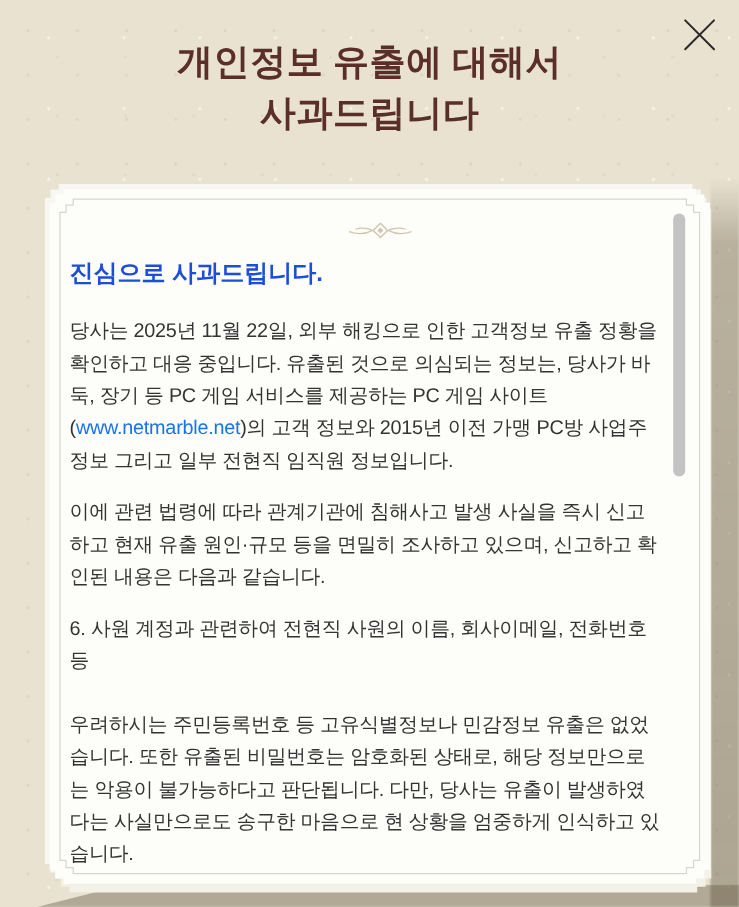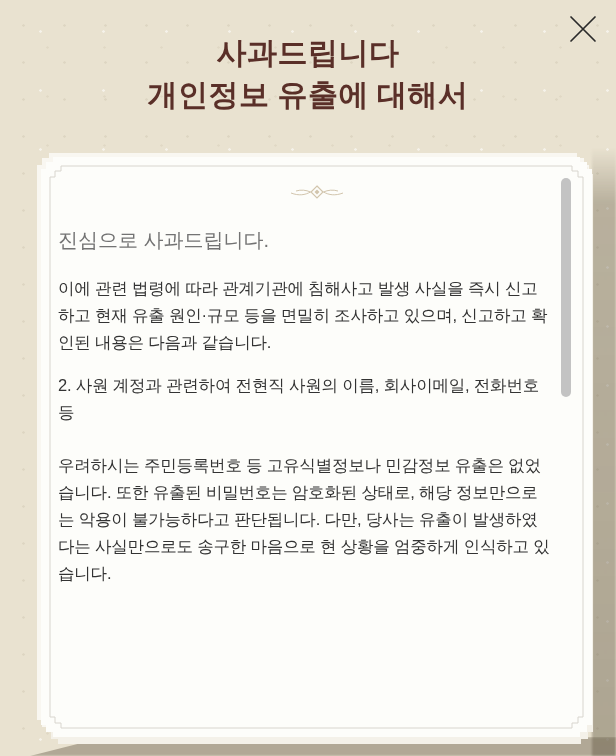--- a/index.html
+++ b/index.html
@@ -49,39 +49,39 @@
       calc(100% - 12px) calc(100% - 5px), calc(100% - 12px) 100%,
       12px 100%, 12px calc(100% - 5px), 5px calc(100% - 5px), 5px calc(100% - 12px), 0 calc(100% - 12px),
       0 12px, 5px 12px, 5px 5px, 12px 5px);
   }
   .sheet-back-1{position:absolute;left:-4px;top:-4px;right:3px;bottom:5px;background:#f9f7f1;filter:drop-shadow(0 0 1px #c8c0ad);}
   .sheet-back-2{position:absolute;left:5px;top:5px;right:-1px;bottom:-7px;background:#f4f1e9;filter:drop-shadow(0 0 1px #c8c0ad);}
   .card{position:absolute;inset:0;background:#fdfdfa;filter:drop-shadow(0 1px 2px rgba(90,80,55,.35));}
   .frame-svg{position:absolute;left:8px;top:8px;}
   .ornament{position:absolute;top:27px;left:50%;transform:translateX(-50%);}
   .content{position:absolute;left:17px;top:58px;width:494px;color:#333333;}
-  .content h2{margin:12px 0 22px;font-size:20px;line-height:26px;font-weight:normal;color:#737373;}
+  .content h2{margin:0 0 22px;font-size:20px;line-height:26px;font-weight:bold;color:#1d4ed8;}
   .content p{margin:0 0 16px;font-size:16.5px;line-height:27px;letter-spacing:-0.2px;}
   .content p.list-item{margin:0;}
   .content p.assurance{margin-top:26px;margin-bottom:0;}
   .link{color:#1a73e8;text-decoration:none;cursor:pointer;}
   .scrollbar-track{position:absolute;top:14px;right:21px;width:10px;height:540px;}
   .scrollbar-thumb{position:absolute;top:7px;left:0;width:10px;height:219px;background:#c3c3c3;border-radius:6px;}
 </style>
 </head>
 <body>
 
 <div class="page">
 
   <div class="shade-right"></div>
   <div class="shade-bottom"></div>
 
   <h1 class="modal-title">
+    <span>개인정보 유출에 대해서</span>
     <span>사과드립니다</span>
-    <span>개인정보 유출에 대해서</span>
   </h1>
 
   <button class="close-btn">
     <svg width="30" height="30" viewBox="0 0 30 30">
       <path d="M3 3 L27 27 M27 3 L3 27" stroke="#2a2a2a" stroke-width="1.7" fill="none" stroke-linecap="round"></path>
     </svg>
   </button>
 
   <div class="card-wrap">
     <div class="sheet-back-1 notch"></div>
@@ -97,24 +97,25 @@
         <path d="M28 5.5 L30.5 8 L28 10.5 L25.5 8 Z" fill="#d2c5ad"></path>
         <path d="M2 9 C10 12 16 11 21.5 8" fill="none" stroke="#d2c5ad" stroke-width="1"></path>
         <path d="M7 7 C12 5.5 17 6 21.5 8" fill="none" stroke="#d2c5ad" stroke-width="1"></path>
         <path d="M54 9 C46 12 40 11 34.5 8" fill="none" stroke="#d2c5ad" stroke-width="1"></path>
         <path d="M49 7 C44 5.5 39 6 34.5 8" fill="none" stroke="#d2c5ad" stroke-width="1"></path>
       </svg>
 
       <div class="content">
         <h2>진심으로 사과드립니다.</h2>
 
+        <p><span>당사는 2025년 11월 22일, 외부 해킹으로 인한 고객정보 유출 정황을 확인하고 대응 중입니다. 유출된 것으로 의심되는 정보는, 당사가 바둑, 장기 등 PC 게임 서비스를 제공하는 PC 게임 사이트(</span><a class="link">www.netmarble.net</a><span>)의 고객 정보와 2015년 이전 가맹 PC방 사업주 정보 그리고 일부 전현직 임직원 정보입니다.</span></p>
 
         <p>이에 관련 법령에 따라 관계기관에 침해사고 발생 사실을 즉시 신고하고 현재 유출 원인·규모 등을 면밀히 조사하고 있으며, 신고하고 확인된 내용은 다음과 같습니다.</p>
 
-        <p class="list-item">2. 사원 계정과 관련하여 전현직 사원의 이름, 회사이메일, 전화번호 등</p>
+        <p class="list-item">6. 사원 계정과 관련하여 전현직 사원의 이름, 회사이메일, 전화번호 등</p>
 
         <p class="assurance">우려하시는 주민등록번호 등 고유식별정보나 민감정보 유출은 없었습니다. 또한 유출된 비밀번호는 암호화된 상태로, 해당 정보만으로는 악용이 불가능하다고 판단됩니다. 다만, 당사는 유출이 발생하였다는 사실만으로도 송구한 마음으로 현 상황을 엄중하게 인식하고 있습니다.</p>
       </div>
 
       <div class="scrollbar-track">
         <div class="scrollbar-thumb"></div>
       </div>
 
     </div>
   </div>

